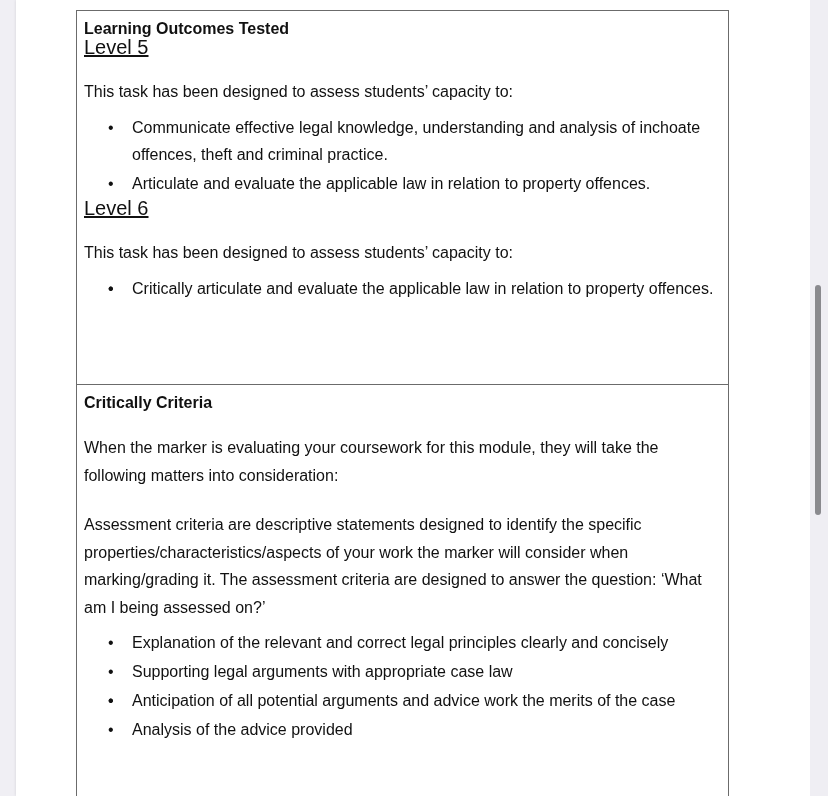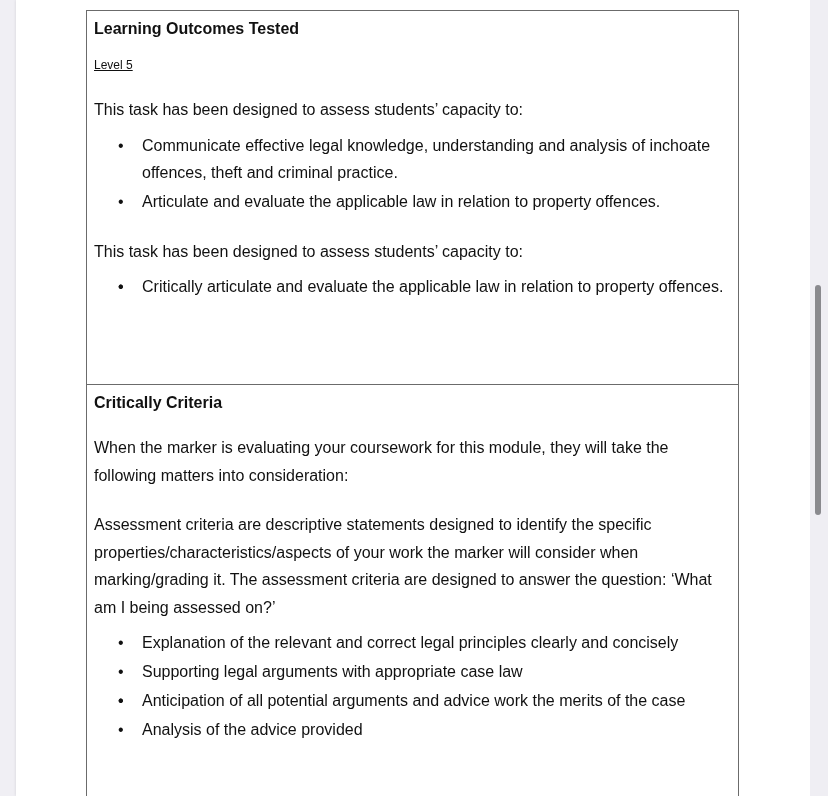--- a/index.html
+++ b/index.html
@@ -16,28 +16,28 @@
   }
   .scroll-track {
     position:absolute; left:810px; top:0; width:18px; height:796px;
     background:#efeef3;
   }
   .scroll-thumb {
     position:absolute; left:815px; top:285px; width:6px; height:230px;
     background:#8a8a8e; border-radius:3px;
   }
   .table {
-    position:absolute; left:86px; top:10px; width:651px;
+    position:absolute; left:76px; top:10px; width:651px;
     border:1px solid #6b6b6b; border-bottom:none;
   }
   .cell { padding:0 8px 0 7px; }
   .cell1 { height:373px; border-bottom:1px solid #6b6b6b; }
   .cell2 { height:412px; }
   .heading { font-weight:bold; font-size:16px; line-height:18px; padding-top:9px; }
-  .sub { text-decoration:underline; font-size:12px; line-height:18px; margin-top:18px; }
+  .sub { text-decoration:underline; font-size:20px; line-height:18px; }
   .para { font-size:16px; line-height:27.5px; margin-top:22px; }
   ul { list-style:none; margin:8px 0 0 0; padding:0; }
   li { position:relative; padding-left:48px; font-size:16px; line-height:27.5px; margin-bottom:1.5px; }
   li .bullet { position:absolute; left:24px; top:0; }
 </style>
 </head>
 <body>
 
 <div class="page"></div>
 <div class="scroll-track"></div>
@@ -45,20 +45,21 @@
 
 <div class="table">
   <div class="cell cell1">
     <div class="heading">Learning Outcomes Tested</div>
     <div class="sub">Level 5</div>
     <div class="para">This task has been designed to assess students’ capacity to:</div>
     <ul>
       <li><span class="bullet">•</span><span>Communicate effective legal knowledge, understanding and analysis of inchoate offences, theft and criminal practice.</span></li>
       <li><span class="bullet">•</span><span>Articulate and evaluate the applicable law in relation to property offences.</span></li>
     </ul>
+    <div class="sub">Level 6</div>
     <div class="para">This task has been designed to assess students’ capacity to:</div>
     <ul>
       <li><span class="bullet">•</span></li>
       <li><span class="bullet">•</span><span>Critically articulate and evaluate the applicable law in relation to property offences.</span></li>
     </ul>
   </div>
   <div class="cell cell2">
     <div class="heading">Critically Criteria</div>
     <div class="para">When the marker is evaluating your coursework for this module, they will take the following matters into consideration:</div>
     <div class="para">Assessment criteria are descriptive statements designed to identify the specific properties/characteristics/aspects of your work the marker will consider when marking/grading it. The assessment criteria are designed to answer the question: ‘What am I being assessed on?’</div>

